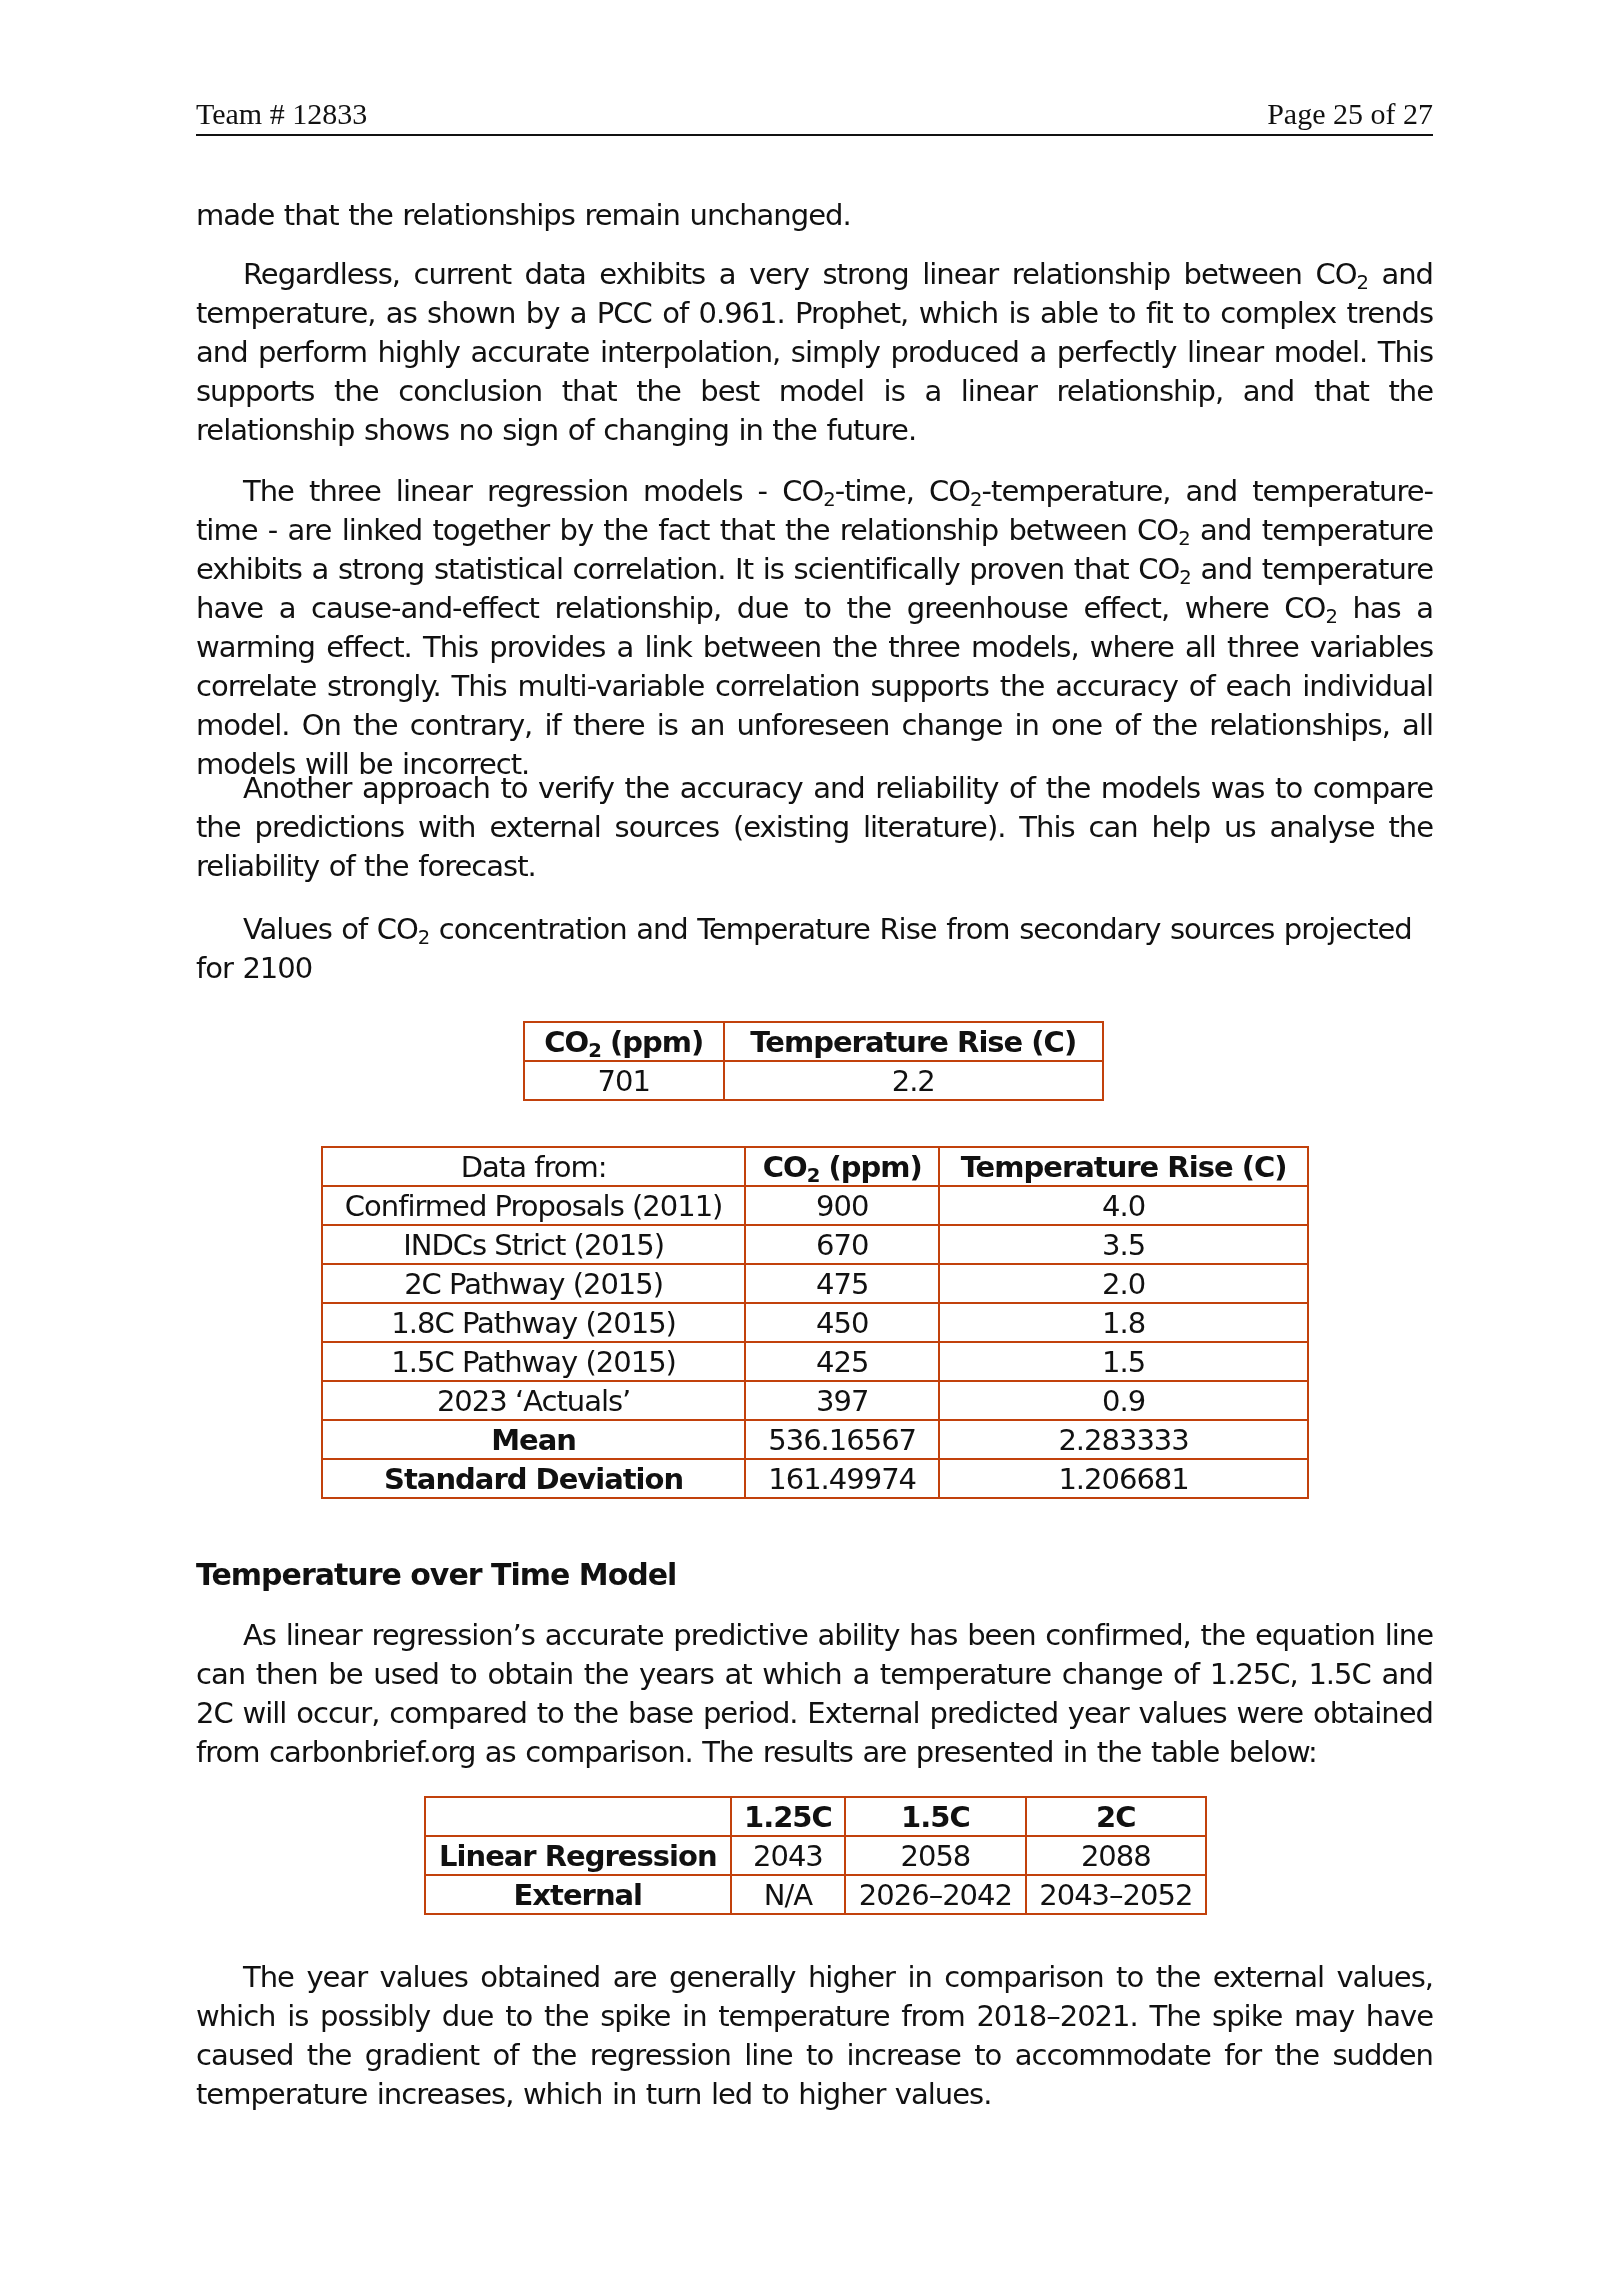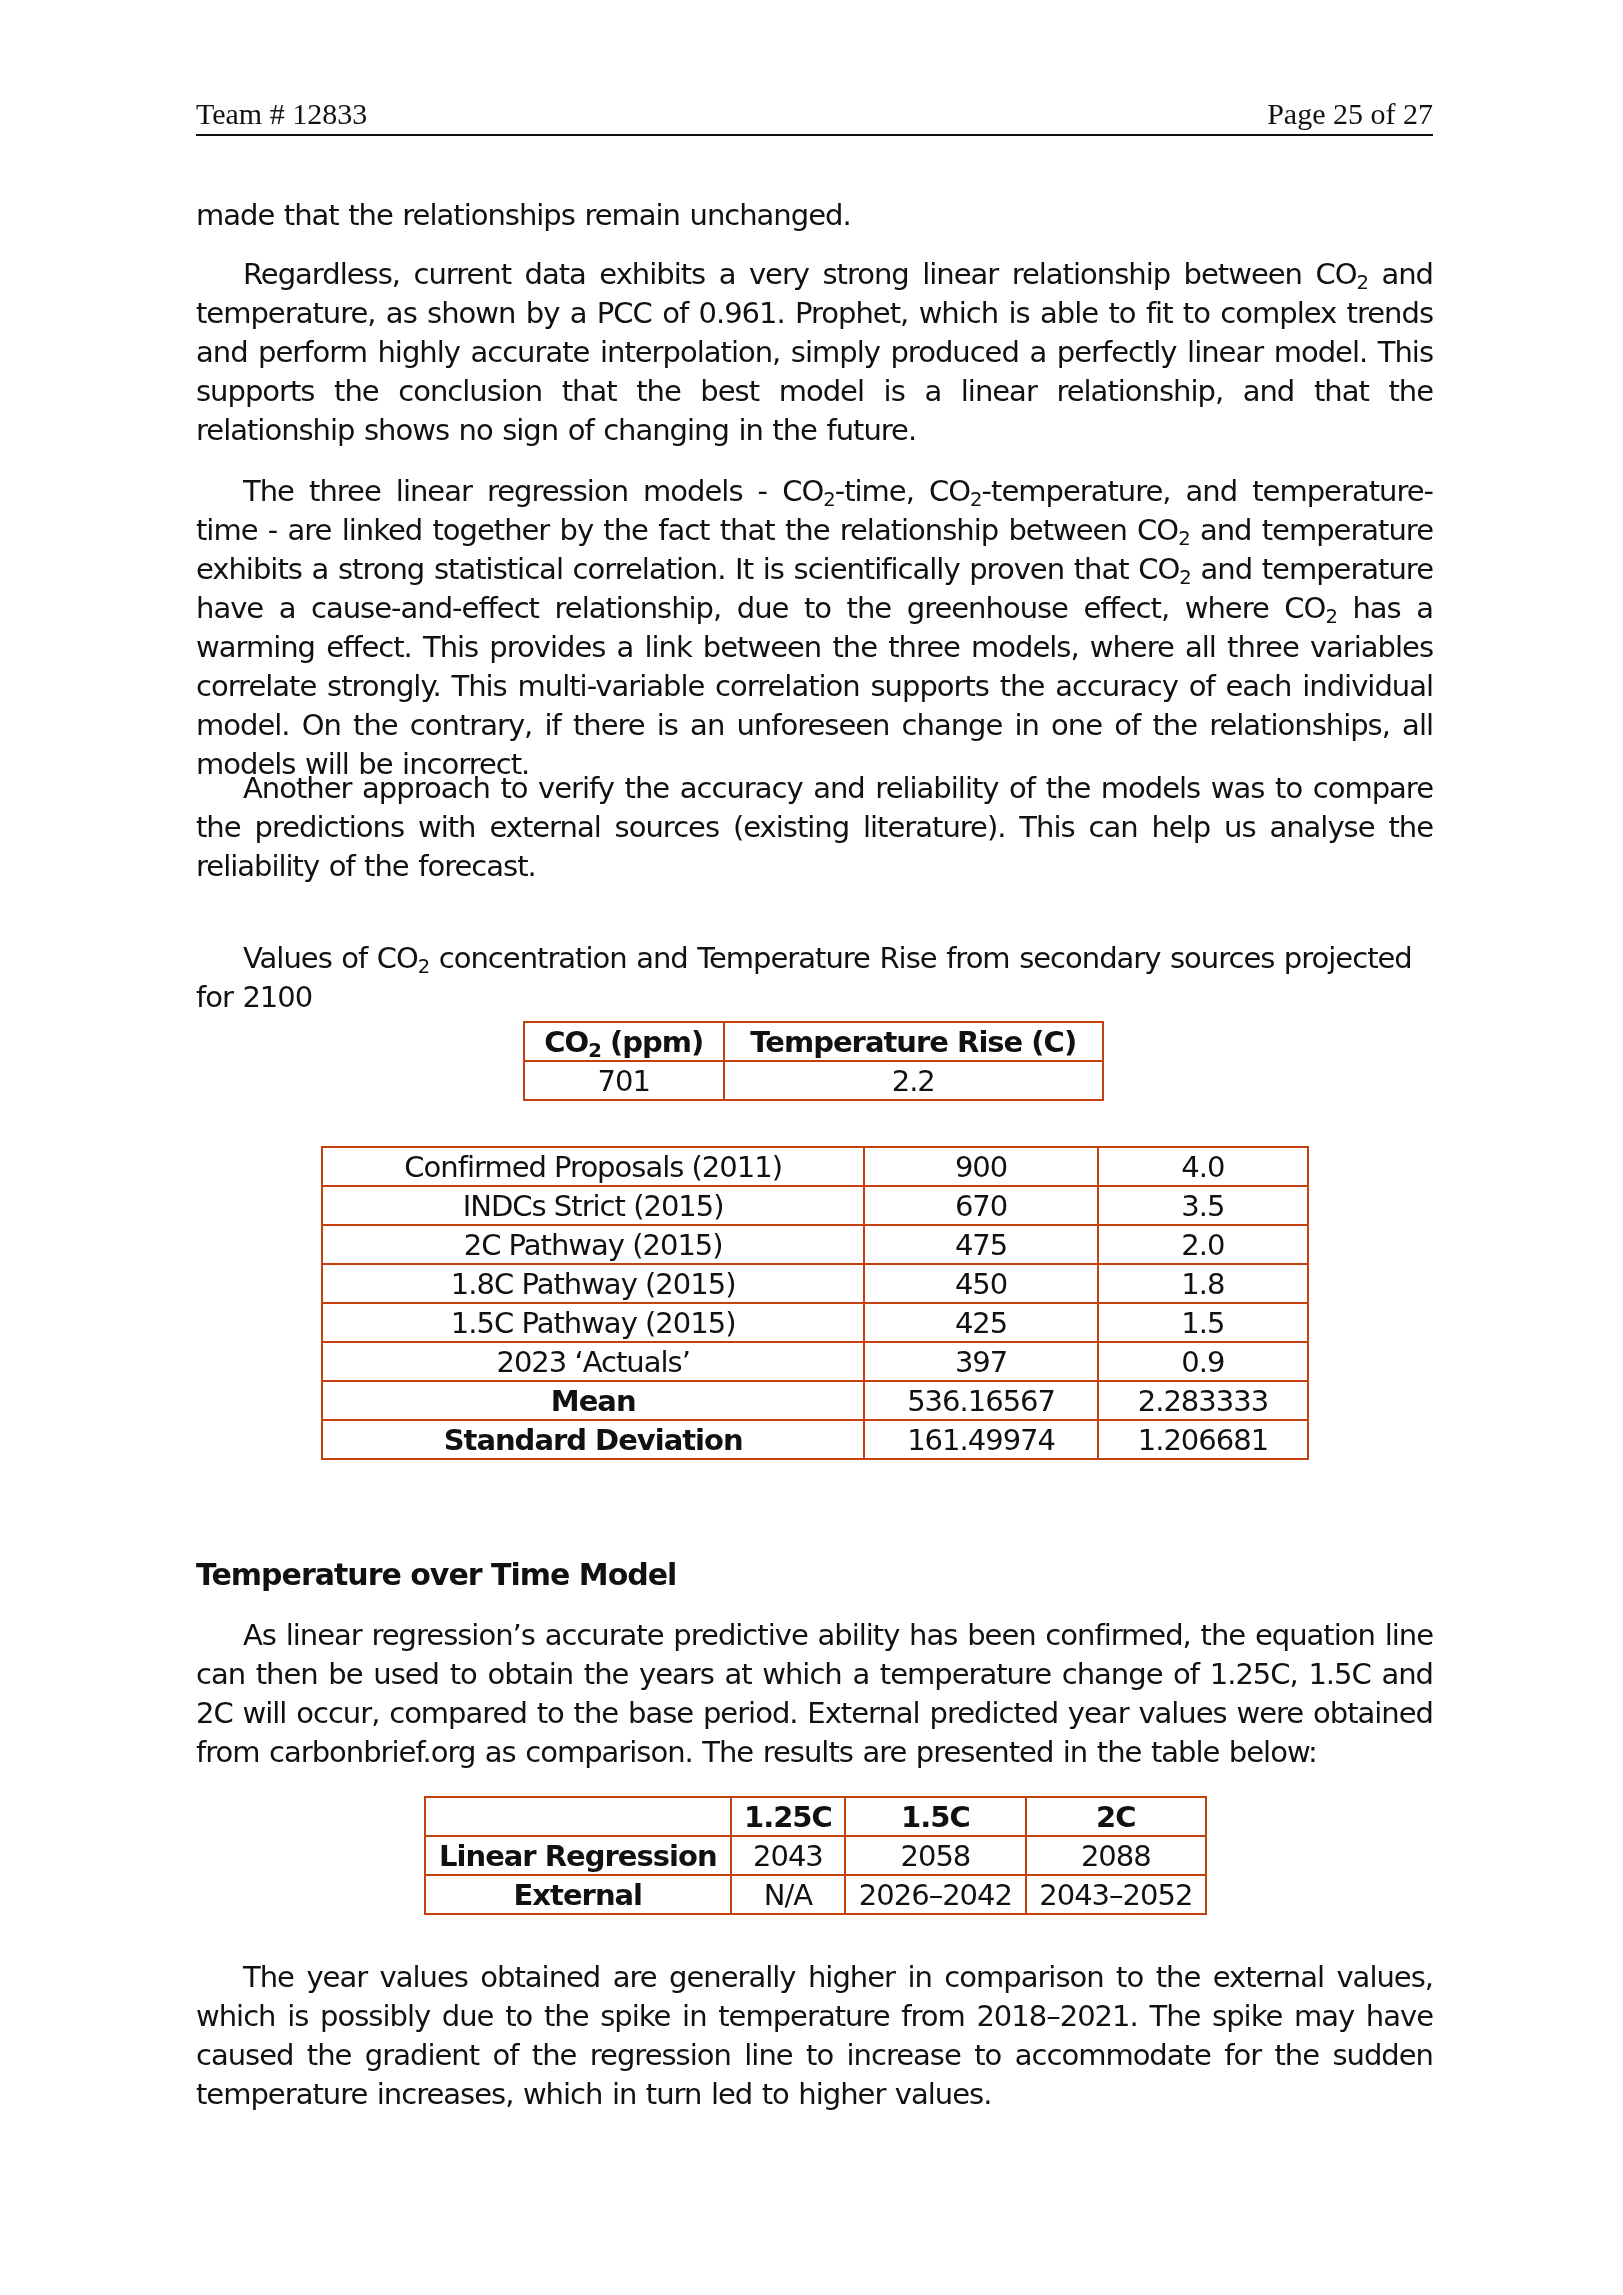--- a/index.html
+++ b/index.html
@@ -37,39 +37,44 @@
 </div>
 
 <div class="body-text indent" style="top:472px;">
   <p><span>The three linear regression models - CO</span><sub>2</sub><span>-time, CO</span><sub>2</sub><span>-temperature, and temperature-time - are linked together by the fact that the relationship between CO</span><sub>2</sub><span> and temperature exhibits a strong statistical correlation.  It is scientifically proven that CO</span><sub>2</sub><span> and temperature have a cause-and-effect relationship, due to the greenhouse effect, where CO</span><sub>2</sub><span> has a warming effect. This provides a link between the three models, where all three variables correlate strongly.  This multi-variable correlation supports the accuracy of each individual model. On the contrary, if there is an unforeseen change in one of the relationships, all models will be incorrect.</span></p>
 </div>
 
 <div class="body-text indent" style="top:769px;">
   <p>Another approach to verify the accuracy and reliability of the models was to compare the predictions with external sources (existing literature).  This can help us analyse the reliability of the forecast.</p>
 </div>
 
-<div class="body-text indent" style="top:910px;margin-top:29px;">
+<div class="body-text indent" style="top:910px;">
   <p style="text-align:left;"><span>Values of CO</span><sub>2</sub><span> concentration and Temperature Rise from secondary sources projected for 2100</span></p>
 </div>
 
 <table style="left:523px; top:1021px; width:581px;">
   <tbody>
       <tr>
     <th><span>CO</span><sub>2</sub> <span>(ppm)</span></th>
     <th>Temperature Rise (C)</th>
   </tr>
   <tr>
     <td>701</td>
     <td>2.2</td>
   </tr>
 </tbody>
   </table>
 
 <table style="left:321px; top:1146px; width:988px;">
   <tbody>
+      <tr>
+    <td>Data from:</td>
+    <th><span>CO</span><sub>2</sub> <span>(ppm)</span></th>
+    <th>Temperature Rise (C)</th>
+  </tr>
   <tr>
         <td>Confirmed Proposals (2011)</td>
         <td>900</td>
         <td>4.0</td>
       </tr>
   <tr>
         <td>INDCs Strict (2015)</td>
         <td>670</td>
         <td>3.5</td>
       </tr>

